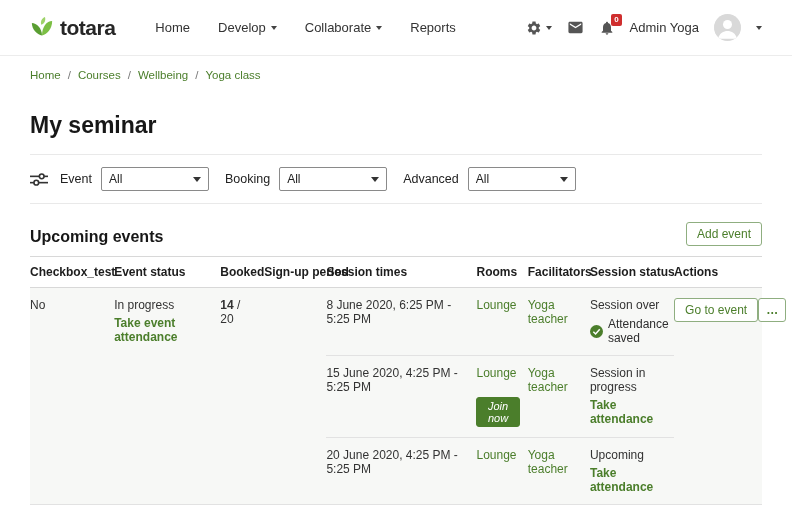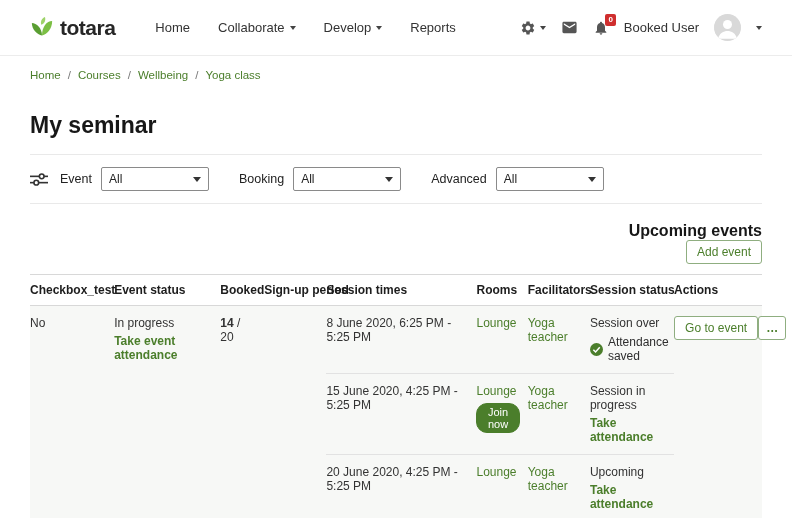--- a/index.html
+++ b/index.html
@@ -30,37 +30,37 @@
 
   
   .content { padding:0 30px 4px; }
   .breadcrumb { display:flex; gap:7px; align-items:center; margin-top:13px; font-size:11.5px; }
   .crumb { color:#4b7e2b; }
   .sep { color:#777; }
   .page-title { font-size:23px; font-weight:700; color:#171717; margin:31px 0 15px; }
 
   
   .filterbar { display:flex; align-items:center; padding:12px 0; border-top:1px solid #e9e9e9; border-bottom:1px solid #e9e9e9; }
-  .filter-group { display:flex; align-items:center; gap:9px; margin-left:30px; }
+  .filter-group { display:flex; align-items:center; gap:9px; margin-left:16px; }
   .filter-group:first-of-type { margin-left:12px; }
   .filter-label { font-size:12.5px; font-weight:400; color:#222; }
   .fselect { width:108px; height:24px; border:1px solid #8a8a8a; border-radius:2px; background:#fff;
     display:flex; align-items:center; justify-content:space-between; padding:0 7px; font-size:12px; color:#222; cursor:pointer; }
   .fselect .tri { width:0; height:0; border-left:4px solid transparent; border-right:4px solid transparent; border-top:5px solid #333; }
 
   
-  .section-head { display:flex; align-items:flex-end; justify-content:space-between; margin:18px 0 10px;flex-direction:column; }
+  .section-head { display:flex; align-items:flex-end; justify-content:space-between; margin:18px 0 10px; }
   .section-title { font-size:16px; font-weight:700; color:#171717; margin:0; }
   .past-title { margin:24px 0 10px; }
 
   .btn { background:#fff; border:1px solid #8fae80; color:#4b7e2b; border-radius:3px; font-size:12px;
     padding:4px 10px; font-family:inherit; cursor:pointer; white-space:nowrap; }
   .btn-more { padding:4px 7px; font-weight:700; }
-  .btn-join { background:#4b7e2b; border:1px solid #4b7e2b; color:#fff; border-radius:11px; font-size:11px;
-    padding:2px 7px; margin-top:5px; font-family:inherit; cursor:pointer; display:inline-block; }
+  .btn-join { background:#4b7e2b; border:1px solid #4b7e2b; color:#fff; border-radius:3px; font-size:11px;
+    padding:2px 7px; margin-top:17px; font-family:inherit; cursor:pointer; display:inline-block;font-style:italic; }
 
   
   .events-table { width:100%; border-collapse:collapse; table-layout:fixed; font-size:12px; }
   .events-table th { text-align:left; font-weight:700; color:#1d1d1d; padding:8px 8px 8px 0;
     border-top:1px solid #d8d8d8; border-bottom:1px solid #d8d8d8; white-space:nowrap; }
   .events-table tbody { background:#f7f8f6; }
   .events-table td { vertical-align:top; padding:10px 8px 10px 0; border-bottom:1px solid #e2e2e2; color:#333; }
   .glink { color:#4b7e2b; font-weight:700; display:inline-block; margin-top:3px; }
   .glink-n { color:#4b7e2b; }
   .status-line { margin-bottom:1px; }
@@ -82,25 +82,25 @@
       </svg>
     </span>
     <span class="brand-text">totara</span>
   </a>
 
   <nav class="mainnav">
     <a class="nav-item">
       <span>Home</span>
     </a>
     <a class="nav-item">
+      <span>Develop</span>
+      <span class="tri-sm"></span>
+    </a>
+    <a class="nav-item">
       <span>Collaborate</span>
-      <span class="tri-sm"></span>
-    </a>
-    <a class="nav-item">
-      <span>Develop</span>
       <span class="tri-sm"></span>
     </a>
     <a class="nav-item">
       <span>Reports</span>
     </a>
   </nav>
 
   <div class="topbar-right">
     <span class="icon-btn">
       <svg width="16" height="16" viewBox="0 0 24 24">
@@ -112,21 +112,21 @@
       <svg width="17" height="17" viewBox="0 0 24 24">
           <path d="M20 4H4c-1.1 0-2 .9-2 2v12c0 1.1.9 2 2 2h16c1.1 0 2-.9 2-2V6c0-1.1-.9-2-2-2zm0 4-8 5-8-5V6l8 5 8-5v2z"></path>
         </svg>
     </span>
     <span class="bell-wrap icon-btn">
       <svg width="16" height="16" viewBox="0 0 24 24">
           <path d="M12 22c1.1 0 2-.9 2-2h-4c0 1.1.9 2 2 2zm6-6v-5c0-3.07-1.64-5.64-4.5-6.32V4c0-.83-.67-1.5-1.5-1.5s-1.5.67-1.5 1.5v.68C7.63 5.36 6 7.92 6 11v5l-2 2v1h16v-1l-2-2z"></path>
         </svg>
       <span class="badge">0</span>
     </span>
-    <span class="username">Booked User</span>
+    <span class="username">Admin Yoga</span>
     <span class="avatar">
       <svg width="27" height="27" viewBox="0 0 24 24">
         <circle cx="12" cy="12" r="12" fill="#d9d9d9"></circle>
         <circle cx="12" cy="9.3" r="4" fill="#ffffff"></circle>
         <path d="M3.5 22 C4.8 16.8 8.5 15 12 15 s7.2 1.8 8.5 7" fill="#ffffff"></path>
       </svg>
     </span>
     <span class="tri-sm"></span>
   </div>
 </header>

